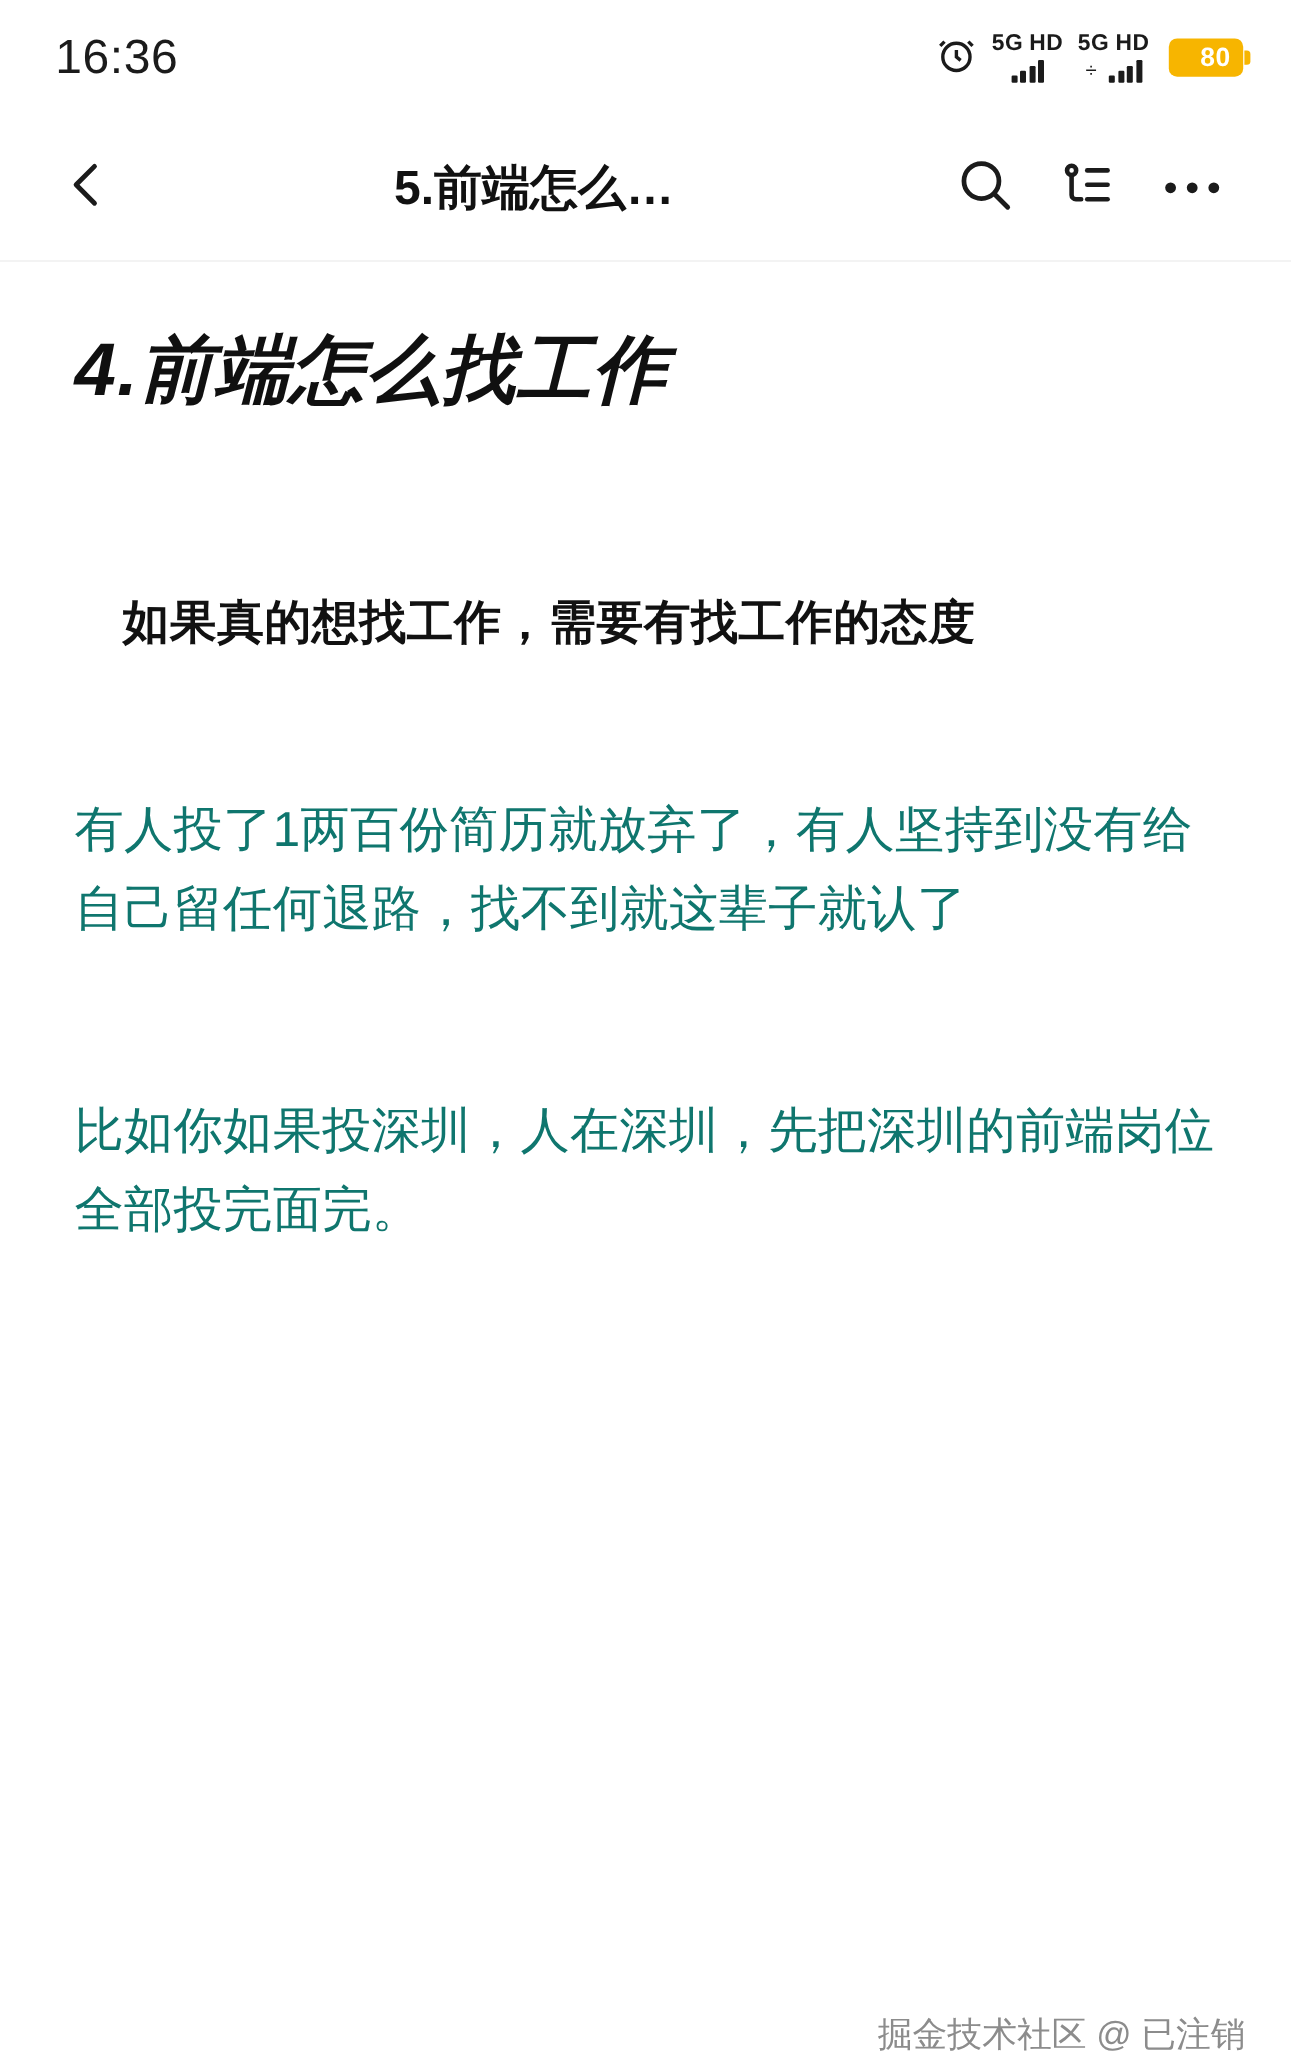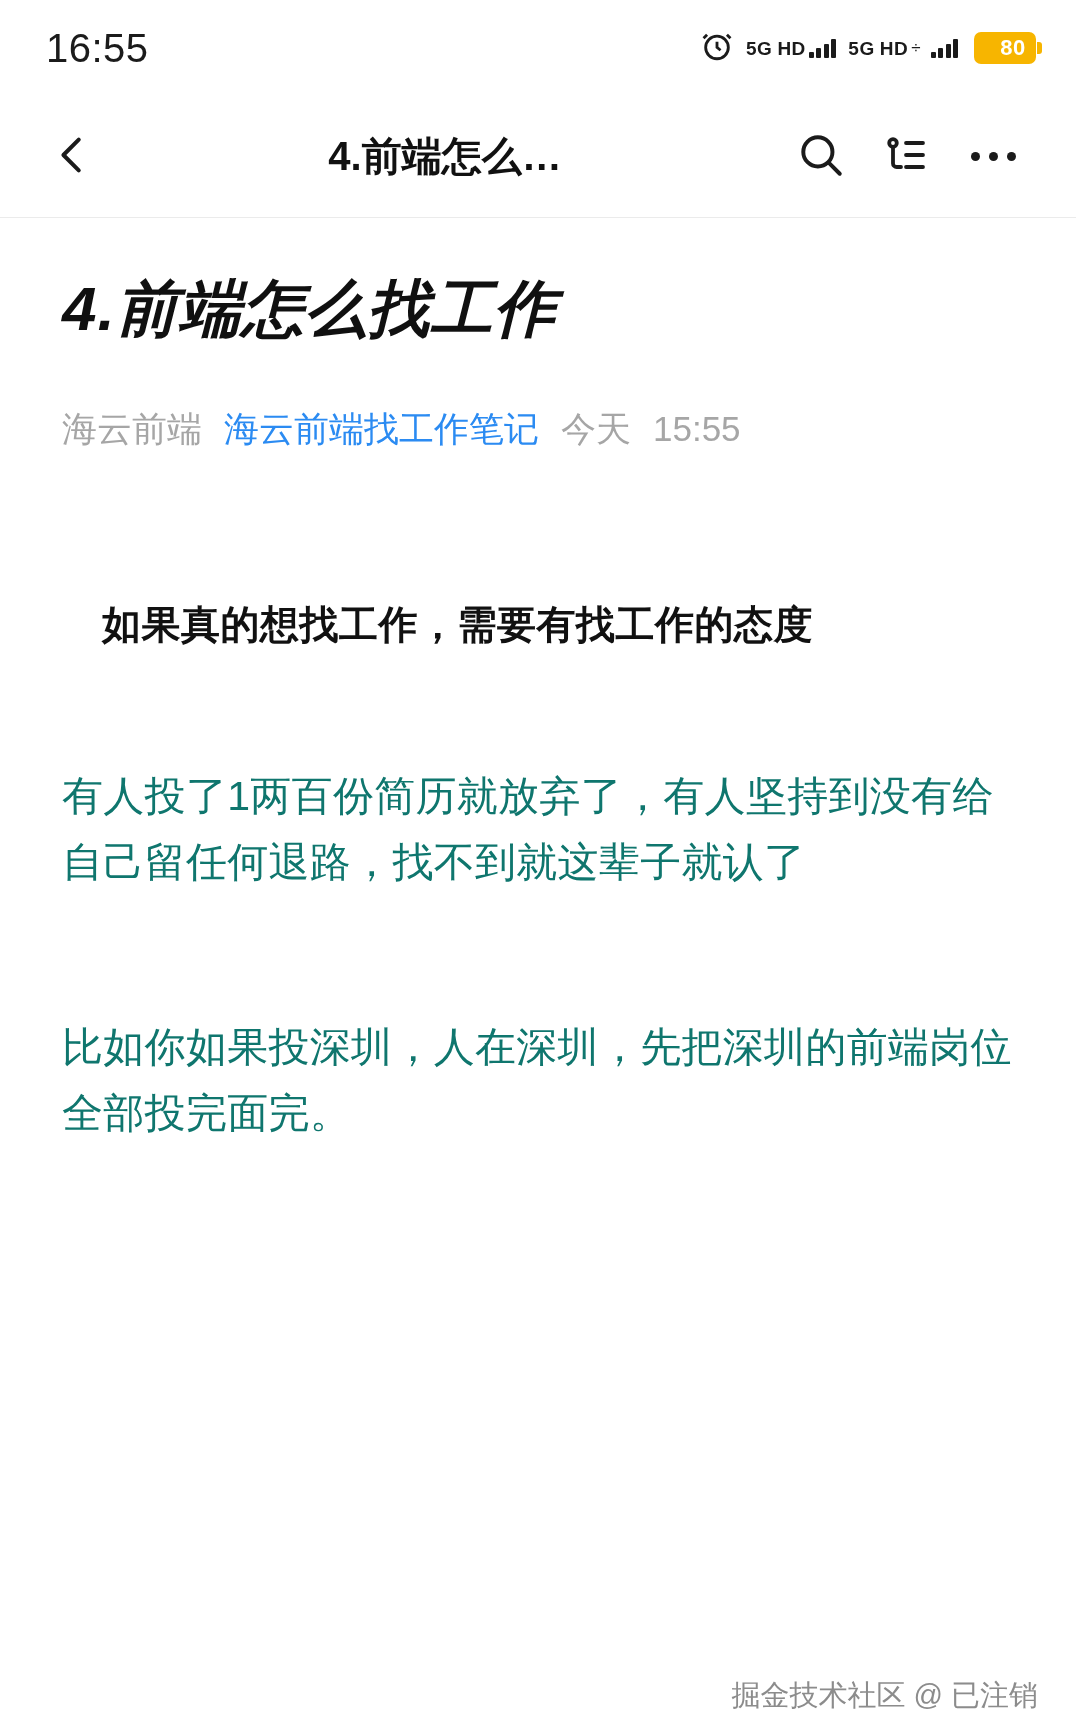--- a/index.html
+++ b/index.html
@@ -27,20 +27,21 @@
     font-weight: 400;
   }
   .status-right {
     display: flex;
     align-items: center;
     gap: 12px;
   }
   .alarm-icon { display: block; }
   .sig-group {
     display: flex;
+    flex-direction: column;
     align-items: center;
     justify-content: center;
     gap: 3px;
   }
   .sig-label {
     font-size: 19px;
     color: #1b1b1b;
     font-weight: 700;
     letter-spacing: 0.5px;
     line-height: 1;
@@ -191,21 +192,21 @@
     align-items: center;
     gap: 12px;
     font-size: 29px;
     color: #8c8c8c;
   }
 </style>
 </head>
 <body>
 
 <div class="status-bar">
-  <div class="status-time">16:55</div>
+  <div class="status-time">16:36</div>
   <div class="status-right">
     <span class="alarm-icon">
       <svg width="34" height="34" viewBox="0 0 24 24" fill="none" stroke="#1b1b1b" stroke-width="2">
         <circle cx="12" cy="13" r="8"></circle>
         <path d="M12 9v4l2.5 2"></path>
         <path d="M5 4 2.5 6.5"></path>
         <path d="M19 4l2.5 2.5"></path>
       </svg>
     </span>
     <div class="sig-group">
@@ -244,21 +245,21 @@
 </div>
 
 <div class="nav-bar">
   <div class="nav-back">
     <span>
       <svg width="46" height="46" viewBox="0 0 24 24" fill="none" stroke="#1b1b1b" stroke-width="2.1" stroke-linecap="round" stroke-linejoin="round">
         <polyline points="15 4 7 12 15 20"></polyline>
       </svg>
     </span>
   </div>
-  <div class="nav-title">4.前端怎么…</div>
+  <div class="nav-title">5.前端怎么…</div>
   <div class="nav-action">
     <span>
       <svg width="50" height="50" viewBox="0 0 24 24" fill="none" stroke="#1b1b1b" stroke-width="1.9" stroke-linecap="round">
         <circle cx="10.5" cy="10.5" r="7"></circle>
         <line x1="15.8" y1="15.8" x2="21" y2="21"></line>
       </svg>
     </span>
   </div>
   <div class="nav-action">
     <span>
@@ -276,26 +277,20 @@
         <i></i>
         <i></i>
         <i></i>
       </span>
   </div>
 </div>
 
 <div class="article">
   <h1 class="doc-title">4.前端怎么找工作</h1>
 
-  <div class="meta-row">
-    <span class="meta-author">海云前端</span>
-    <span class="meta-book">海云前端找工作笔记</span>
-    <span class="meta-day">今天</span>
-    <span class="meta-time">15:55</span>
-  </div>
 
   <div class="body-block">
     <p class="para-bold">如果真的想找工作，需要有找工作的态度</p>
     <div class="gap-lg"></div>
     <p class="para">有人投了1两百份简历就放弃了，有人坚持到没有给自己留任何退路，找不到就这辈子就认了</p>
     <div class="gap-md"></div>
     <div class="gap-sm"></div>
     <p class="para">比如你如果投深圳，人在深圳，先把深圳的前端岗位全部投完面完。</p>
   </div>
 </div>

